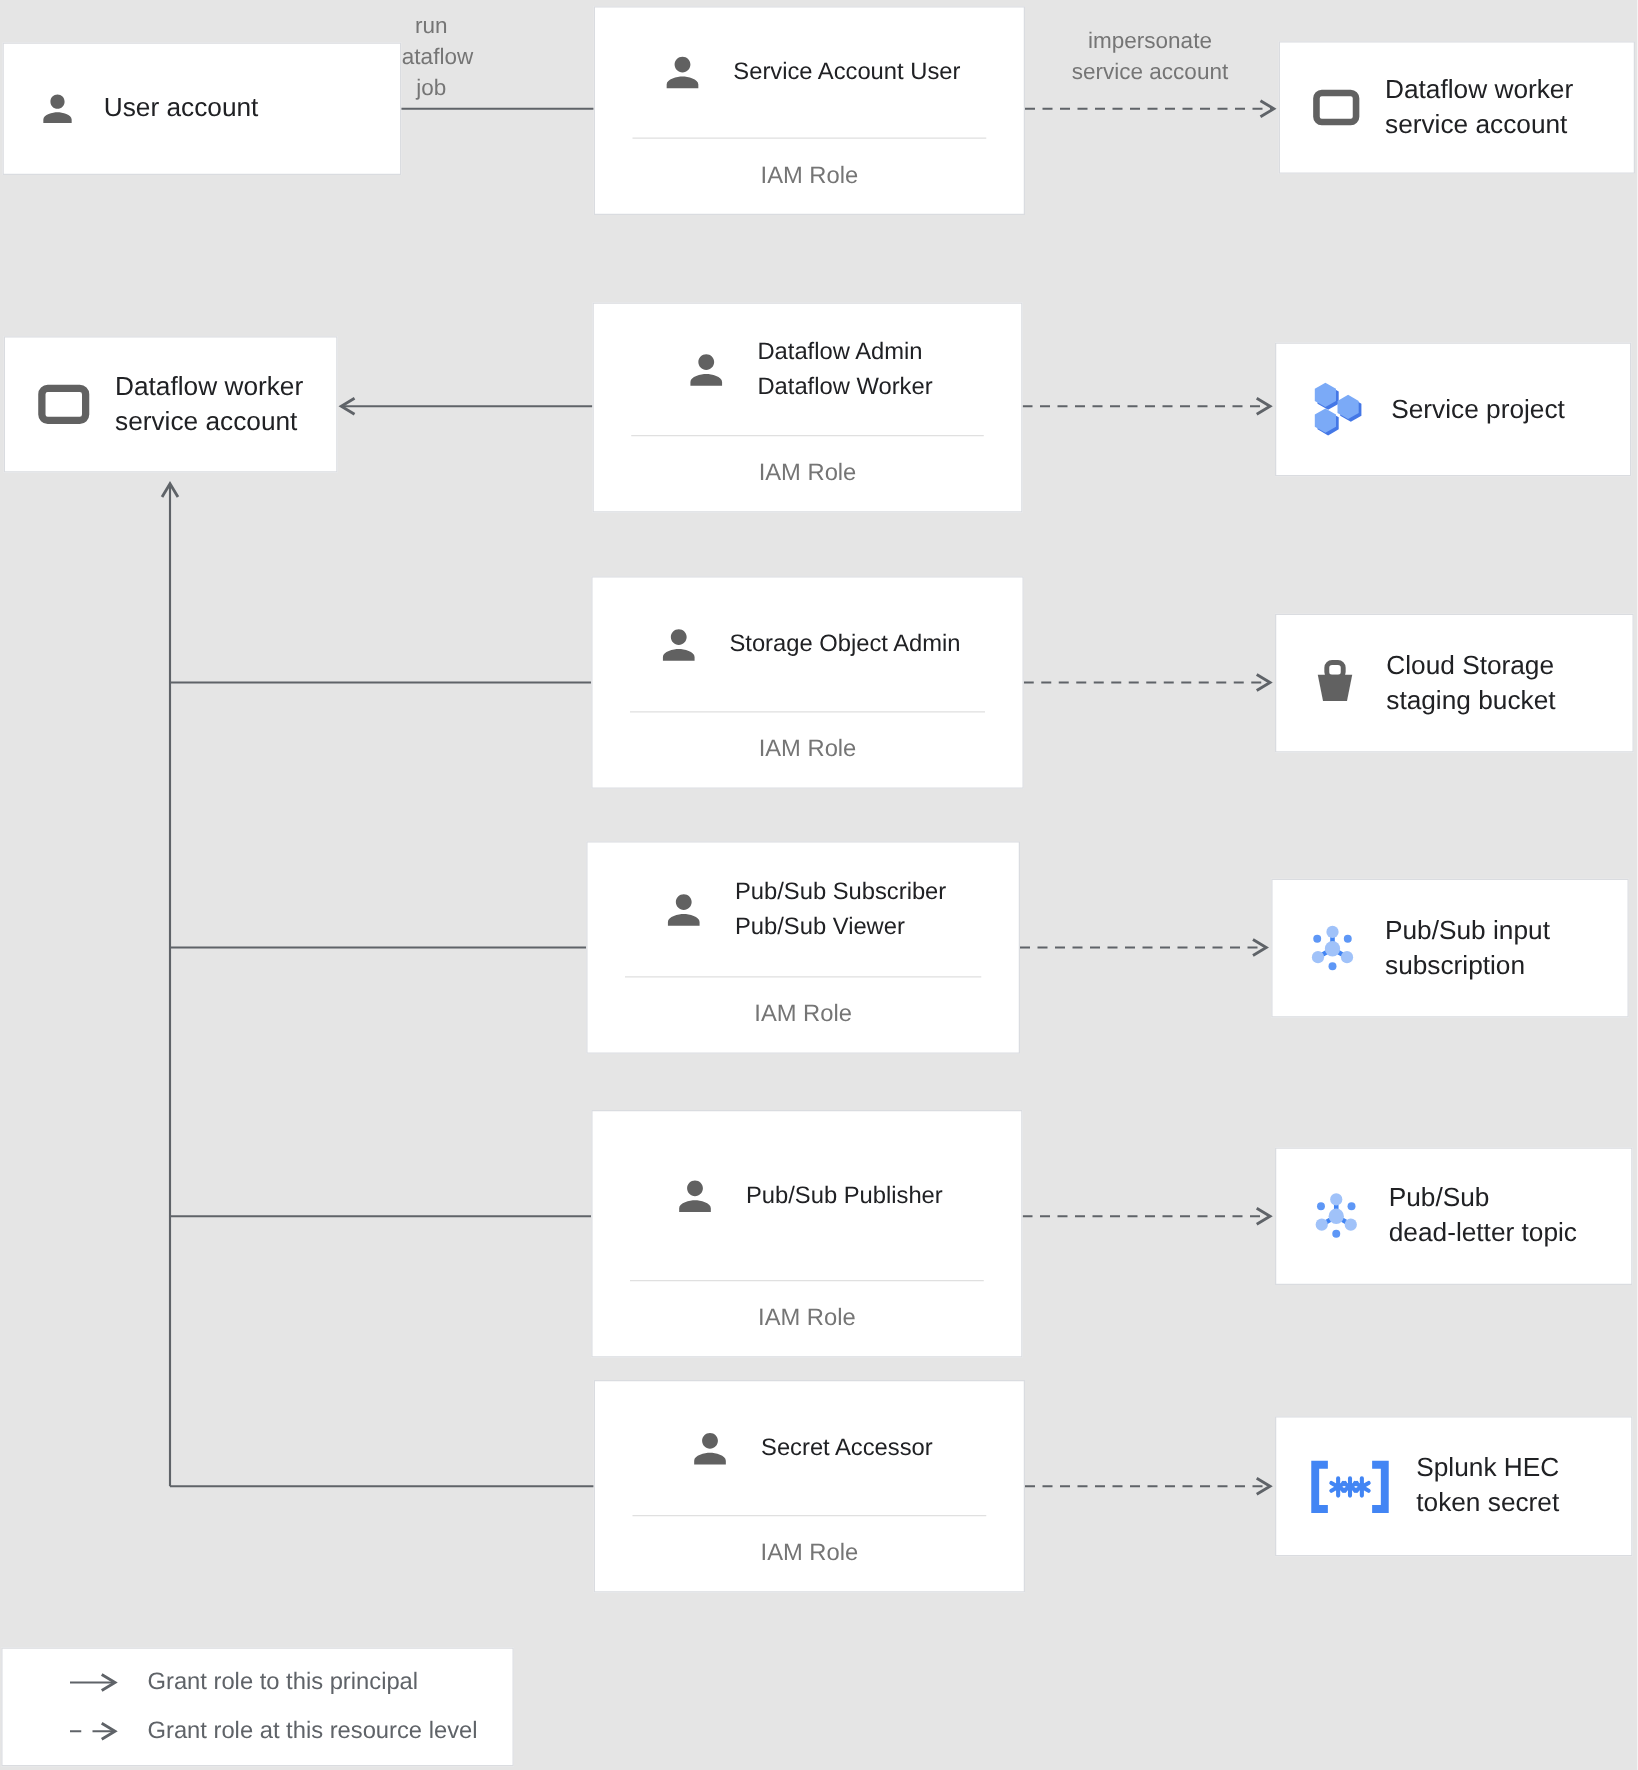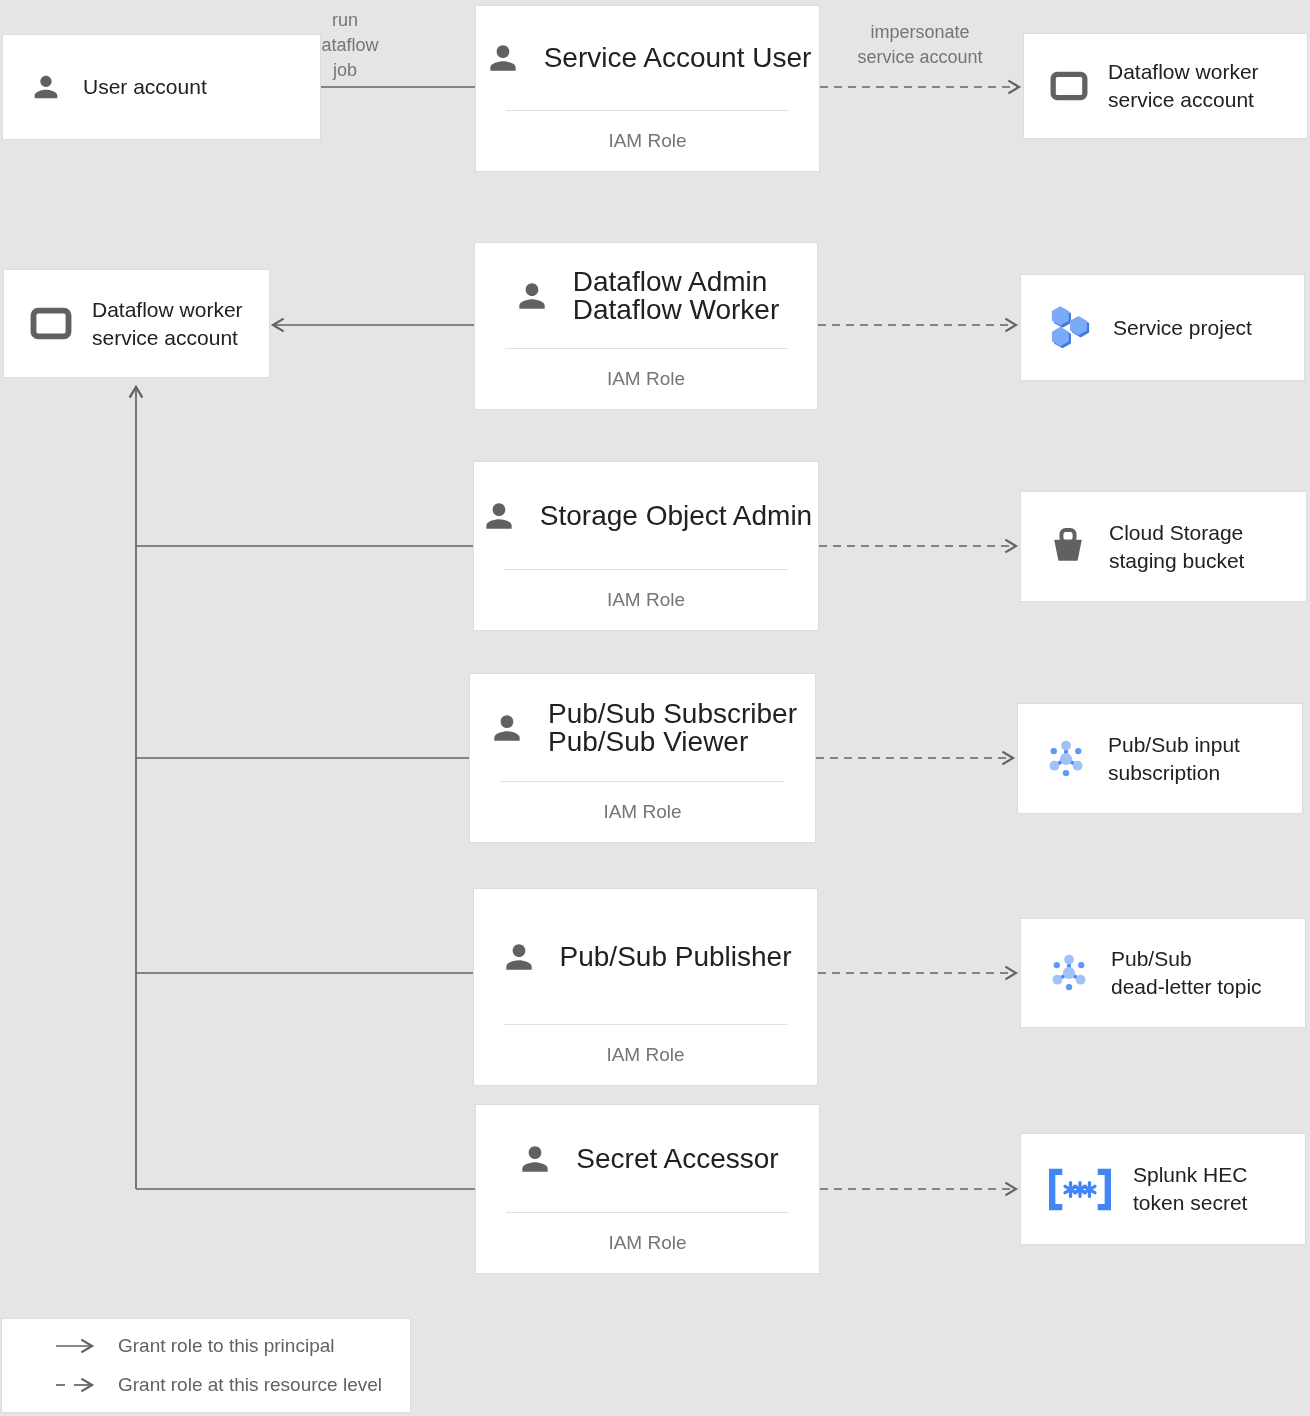--- a/index.html
+++ b/index.html
@@ -16,21 +16,21 @@
 
   .box{
     position:absolute;background:#fff;border:1px solid #dadce0;
     box-sizing:border-box;display:flex;align-items:center;
   }
   .plain{padding-left:26px;gap:20px;}
   .plain .txt{font-size:21px;line-height:28px;color:#202124;}
 
   .role{flex-direction:column;align-items:stretch;}
   .role .top{flex:1;display:flex;align-items:center;justify-content:center;gap:22px;}
-  .role .top .txt{font-size:28px;line-height:28px;color:#202124;}
+  .role .top .txt{font-size:19px;line-height:28px;color:#202124;}
   .role .divider{height:1px;background:#e0e0e0;margin:0 30px;}
   .role .sub{height:60px;display:flex;align-items:center;justify-content:center;
     color:#757575;font-size:19px;}
 
   .edge-label{
     position:absolute;text-align:center;color:#757575;
     font-size:18px;line-height:25px;
   }
 
   

